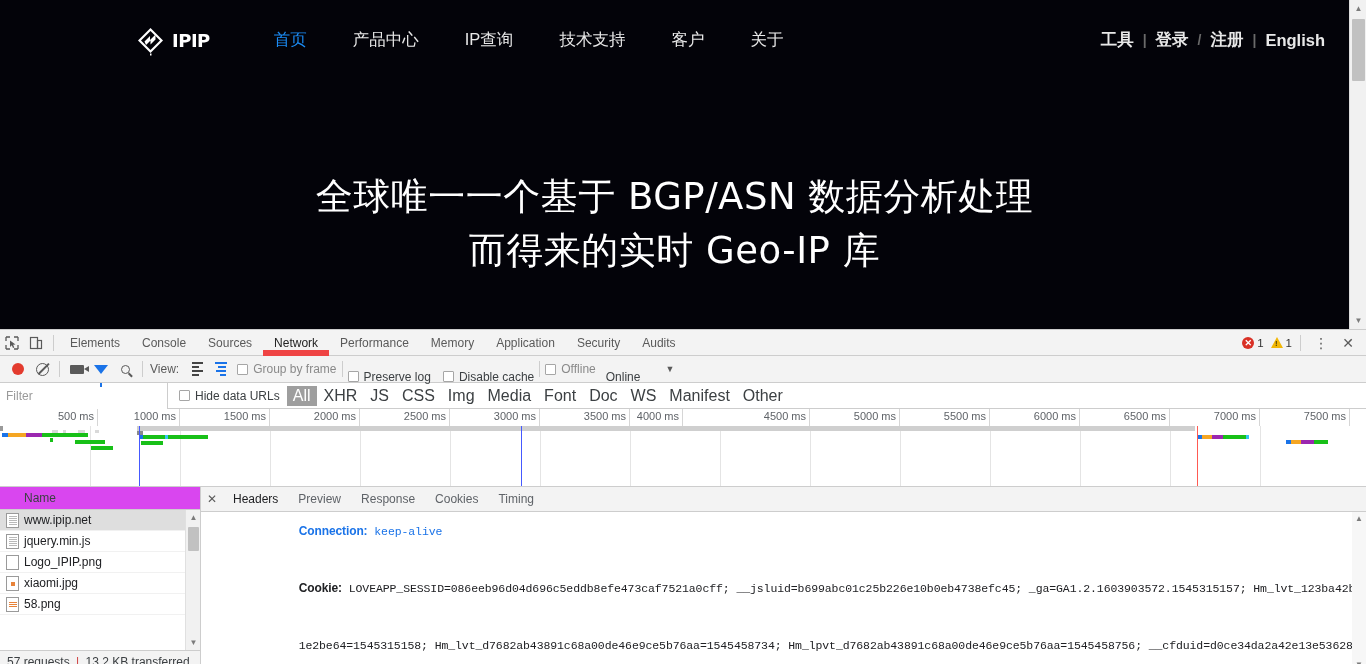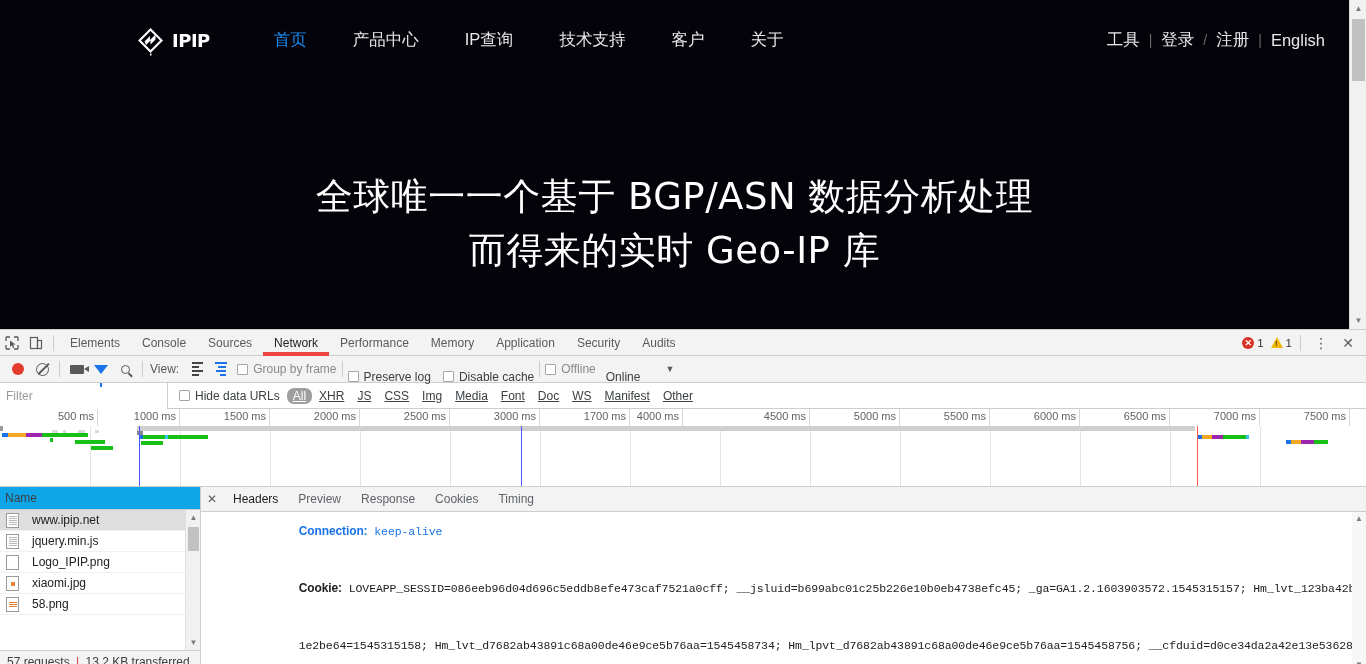--- a/index.html
+++ b/index.html
@@ -47,21 +47,21 @@
     letter-spacing: -0.5px; font-family: "DejaVu Sans", sans-serif;
   }
   .nav-links { display: flex; align-items: flex-start; margin-left: 41px; }
   .nav-links a {
     color: #e8e8e8; font-size: 16.5px; text-decoration: none;
     padding: 0 23px; white-space: nowrap;
   }
   .nav-links a.active { color: #1b8cf5; }
   .nav-right {
     margin-left: auto; margin-right: 24px;
-    display: flex; align-items: center; color: #e8e8e8; font-size: 16.5px;
+    display: flex; align-items: center; color: #e8e8e8; font-size: 16.5px; font-weight: bold;
   }
   .nav-right a { color: #e8e8e8; text-decoration: none; }
   .nav-right .sep { color: #6a6a6a; padding: 0 9px; font-size: 14px; }
 
   .hero {
     position: absolute; left: 0; top: 170px; width: 1349px;
     text-align: center; color: #ffffff;
   }
   .hero-line {
     font-size: 37px; line-height: 54px; font-weight: 400;
@@ -85,21 +85,21 @@
   }
   .dt-icon-btn {
     width: 24px; height: 24px; display: flex; align-items: center;
     justify-content: center; color: #5a5a5a;
   }
   .dt-vsep { width: 1px; height: 16px; background: #cdcdcd; margin: 0 5px; }
   .dt-tab {
     padding: 0 11px; height: 26px; line-height: 26px;
     color: #5a5a5a; font-size: 12px; white-space: nowrap;
   }
-  .dt-tab.active { color: #222; border-bottom: 4px solid #ef4444; }
+  .dt-tab.active { color: #222; border-bottom: 6px solid #ef4444; }
   .dt-tabs-right {
     margin-left: auto; display: flex; align-items: center;
     padding-right: 6px; gap: 3px;
   }
   .badge { display: flex; align-items: center; gap: 3px; font-size: 11.5px; color: #333; }
   .dot-err {
     width: 12px; height: 12px; border-radius: 50%; background: #d93025;
     color: #fff; font-size: 9px; display: flex; align-items: center;
     justify-content: center; font-weight: bold;
   }
@@ -175,21 +175,21 @@
   .filter-input {
     width: 168px; height: 26px; border: none; outline: none;
     border-right: 1px solid #cdcdcd; padding: 0 6px;
     font-size: 12px; color: #222; background: #fff;
     font-family: "Liberation Sans", sans-serif;
   }
   .filter-input::placeholder { color: #9a9a9a; }
   .dt-filter .ctl-item { margin-left: 11px; }
   .type-pills { display: flex; align-items: center; gap: 1px; margin-left: 7px; }
   .pill {
-    padding: 1px 6px; border-radius: 7px; font-size: 12px; color: #3c4043; text-decoration: underline;
+    padding: 1px 6px; border-radius: 0; font-size: 16px; color: #3c4043;
   }
   .pill.sel { background: #9e9e9e; color: #fff; }
 
   
   .dt-overview {
     position: relative; height: 78px; background: #fff;
     border-bottom: 1px solid #cdcdcd; overflow: hidden;
   }
   .ruler { position: absolute; left: 0; top: 0; width: 100%; height: 17px; }
   .tick {
@@ -214,27 +214,27 @@
   .dt-body {
     position: relative; height: 185px; display: flex;
     border-top: 0;
   }
   .file-pane {
     width: 201px; position: relative;
     border-right: 1px solid #cdcdcd; background: #fff;
     display: flex; flex-direction: column;
   }
   .file-head {
-    height: 23px; line-height: 23px; padding-left: 5px;
+    height: 23px; line-height: 23px; padding-left: 24px;
     font-size: 12px; color: #3c4043;
-    border-bottom: 1px solid #cdcdcd; background: #0ea5e9;
+    border-bottom: 1px solid #cdcdcd; background: #d946ef;
   }
   .file-list { flex: 1; position: relative; overflow: hidden; }
   .file-row {
-    height: 21px; display: flex; align-items: center; gap: 13px;
+    height: 21px; display: flex; align-items: center; gap: 5px;
     padding-left: 6px; font-size: 12px; color: #202124;
     border-bottom: 1px solid #f1f1f1;
   }
   .file-row.selected { background: #dedede; }
   .fico {
     width: 13px; height: 15px; border: 1px solid #9a9a9a; background: #fff;
     position: relative; flex: 0 0 auto;
   }
   .fico.doc::after {
     content: ""; position: absolute; left: 2px; top: 2px;
@@ -491,21 +491,21 @@
         <div class="tick" style="left:270px;width:90px">
             <span>2000 ms</span>
           </div>
         <div class="tick" style="left:360px;width:90px">
             <span>2500 ms</span>
           </div>
         <div class="tick" style="left:450px;width:90px">
             <span>3000 ms</span>
           </div>
         <div class="tick" style="left:540px;width:90px">
-            <span>1700 ms</span>
+            <span>3500 ms</span>
           </div>
         <div class="tick" style="left:593px;width:90px">
             <span>4000 ms</span>
           </div>
         <div class="tick" style="left:720px;width:90px">
             <span>4500 ms</span>
           </div>
         <div class="tick" style="left:810px;width:90px">
             <span>5000 ms</span>
           </div>

